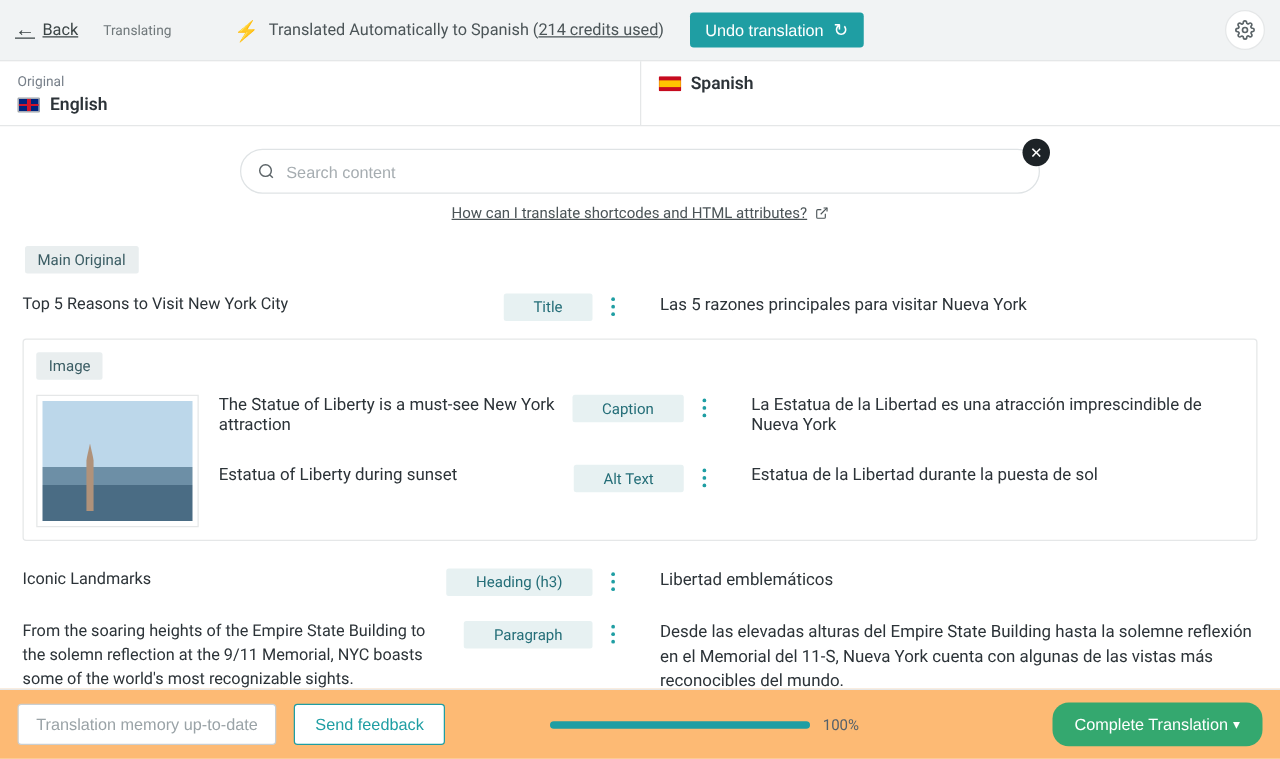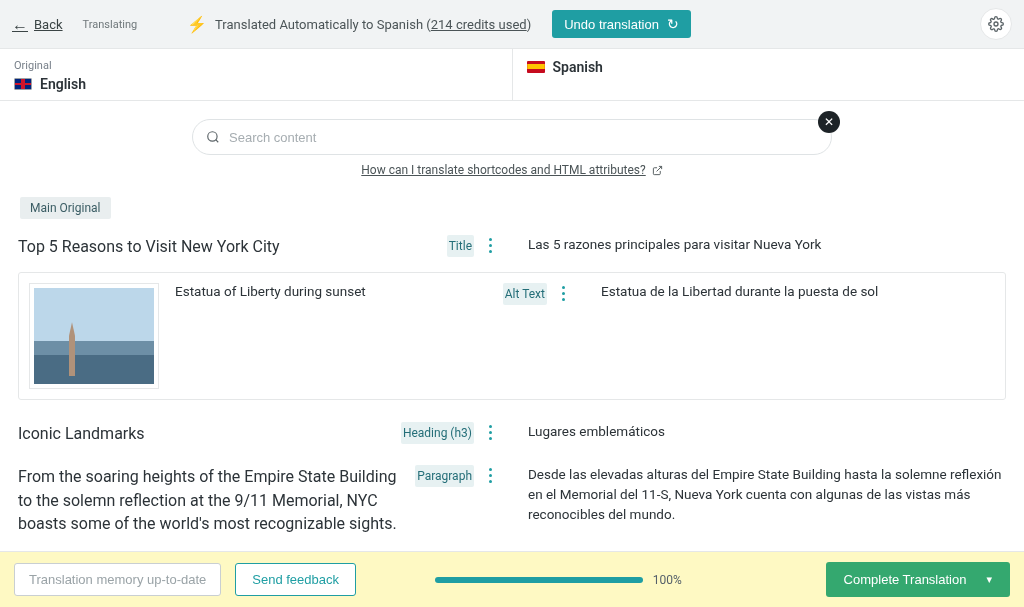--- a/index.html
+++ b/index.html
@@ -53,46 +53,46 @@
   .content-outer { position:absolute; top:189px; bottom:56px; left:0; right:0; overflow-y:scroll; padding: 8px 14px 20px 14px; }
   .content-outer::-webkit-scrollbar { width:16px; }
   .content-outer::-webkit-scrollbar-track { background:#f1f1f1; }
   .content-outer::-webkit-scrollbar-thumb { background:#c3c7ca; border-radius:8px; border:3px solid #f1f1f1;}
 
   .section-tag { display:inline-block; background:#e9eeef; color:#3b5d64; font-size:12px; padding:4px 10px; border-radius:2px; }
   .mc-tag { margin: 0 0 10px 6px; }
 
   .row { display:flex; align-items:flex-start; gap:0; padding: 6px 4px 14px 4px; }
   .row-left { flex:1; display:flex; align-items:flex-start; gap:10px; position:relative; padding-right:18px;}
-  .row-left .txt { flex:1; font-size:16px; color:#2c3338; line-height:1.45;}
-  .type-chip { background:#e7f1f2; color:#246e78; font-size:12px; padding:4px 2px; border-radius:2px; white-space:nowrap; }
+  .row-left .txt { flex:1; font-size:13px; color:#2c3338; line-height:1.45;}
+  .type-chip { background:#e7f1f2; color:#246e78; font-size:12px; padding:4px 24px; border-radius:2px; white-space:nowrap; }
   .vdots { width:12px; display:flex; flex-direction:column; align-items:center; gap:3px; padding-top:3px;}
   .vdots span { width:3px; height:3px; border-radius:50%; background:#1f9ea3; display:block;}
   .row-right { flex:1; padding-left:14px; font-size:13.5px; color:#2c3338; line-height:1.45;}
 
   .image-block { border:1px solid #e5e7e8; border-radius:3px; margin: 0 4px 16px 4px; padding:10px; }
   .image-block .img-head { margin-bottom:12px; }
   .img-row { display:flex; align-items:flex-start; gap:16px; }
   .thumb-wrap { border:1px solid #e5e7e8; padding:4px; background:#fff; flex-shrink:0;}
   .thumb { width:120px; height:96px; background: linear-gradient(#bcd7ea 0 55%, #6d8fa6 55% 70%, #4a6c84 70% 100%); position:relative;}
   .thumb::after { content:""; position:absolute; left:28px; bottom:8px; width:20px; height:54px; background:#b0927a; clip-path: polygon(50% 0, 65% 25%, 65% 100%, 35% 100%, 35% 25%);}
   .img-rows-col { flex:1; display:flex; flex-direction:column; gap:24px; }
   .img-sub-row { display:flex; align-items:flex-start; gap:0;}
   .img-sub-row .left-side{ flex:1; display:flex; align-items:flex-start; gap:10px; padding-right:18px; }
   .img-sub-row .left-side .txt { flex:1; font-size:13.5px; }
   .img-sub-row .right-side{ flex:1; padding-left:14px; font-size:13.5px;}
 
   
-  .footer { position:absolute; bottom:0; left:0; right:0; height:56px; border-top:1px solid #e5e7e8; background:#fef9c3; display:flex; align-items:center; padding:0 14px; gap:14px;}
+  .footer { position:absolute; bottom:0; left:0; right:0; height:56px; border-top:1px solid #e5e7e8; background:#fdba74; display:flex; align-items:center; padding:0 14px; gap:14px;}
   .btn-ghost { border:1px solid #c9cfd2; background:#fff; padding:8px 14px; font-size:13px; border-radius:3px; color:#9aa3a7; cursor:default;}
   .btn-outline { border:1px solid #1f9ea3; background:#fff; color:#1f9ea3; padding:8px 16px; font-size:13px; border-radius:3px; cursor:pointer;}
   .progress-wrap { display:flex; align-items:center; gap:10px; margin:0 auto;}
   .progress-bar { width:208px; height:6px; border-radius:3px; background:#1f9ea3;}
   .progress-label { font-size:12px; color:#55606a;}
-  .btn-primary { background:#34a86f; color:#fff; border:none; padding:10px 18px; font-size:13px; border-radius:3px; display:inline-flex; align-items:center; gap:20px; cursor:pointer; margin-left:auto;}
+  .btn-primary { background:#34a86f; color:#fff; border:none; padding:10px 18px; font-size:13px; border-radius:13px; display:inline-flex; align-items:center; gap:4px; cursor:pointer; margin-left:auto;}
   .btn-primary .chev { font-size:11px;}
 
   svg { display:block; }
 </style>
 </head>
 <body>
 
 <div class="header">
   <a class="back-link">
     <span class="back-arrow">←</span>
@@ -176,26 +176,41 @@
           <span></span>
           <span></span>
           <span></span>
         </div>
     </div>
     <div class="row-right">Las 5 razones principales para visitar Nueva York</div>
   </div>
 
   
   <div class="image-block">
+    <div class="img-head">
+      <span class="section-tag">Image</span>
+    </div>
     <div class="img-row">
       <div class="thumb-wrap">
         <div class="thumb"></div>
       </div>
       <div class="img-rows-col">
 
+        <div class="img-sub-row">
+          <div class="left-side">
+            <div class="txt">The Statue of Liberty is a must-see New York attraction</div>
+            <div class="type-chip">Caption</div>
+            <div class="vdots">
+                <span></span>
+                <span></span>
+                <span></span>
+              </div>
+          </div>
+          <div class="right-side">La Estatua de la Libertad es una atracción imprescindible de Nueva York</div>
+        </div>
 
         <div class="img-sub-row">
           <div class="left-side">
             <div class="txt">Estatua of Liberty during sunset</div>
             <div class="type-chip">Alt Text</div>
             <div class="vdots">
                 <span></span>
                 <span></span>
                 <span></span>
               </div>
@@ -210,21 +225,21 @@
   <div class="row">
     <div class="row-left">
       <div class="txt">Iconic Landmarks</div>
       <div class="type-chip">Heading (h3)</div>
       <div class="vdots">
           <span></span>
           <span></span>
           <span></span>
         </div>
     </div>
-    <div class="row-right">Lugares emblemáticos</div>
+    <div class="row-right">Libertad emblemáticos</div>
   </div>
 
   
   <div class="row">
     <div class="row-left">
       <div class="txt">From the soaring heights of the Empire State Building to the solemn reflection at the 9/11 Memorial, NYC boasts some of the world's most recognizable sights.</div>
       <div class="type-chip">Paragraph</div>
       <div class="vdots">
           <span></span>
           <span></span>

